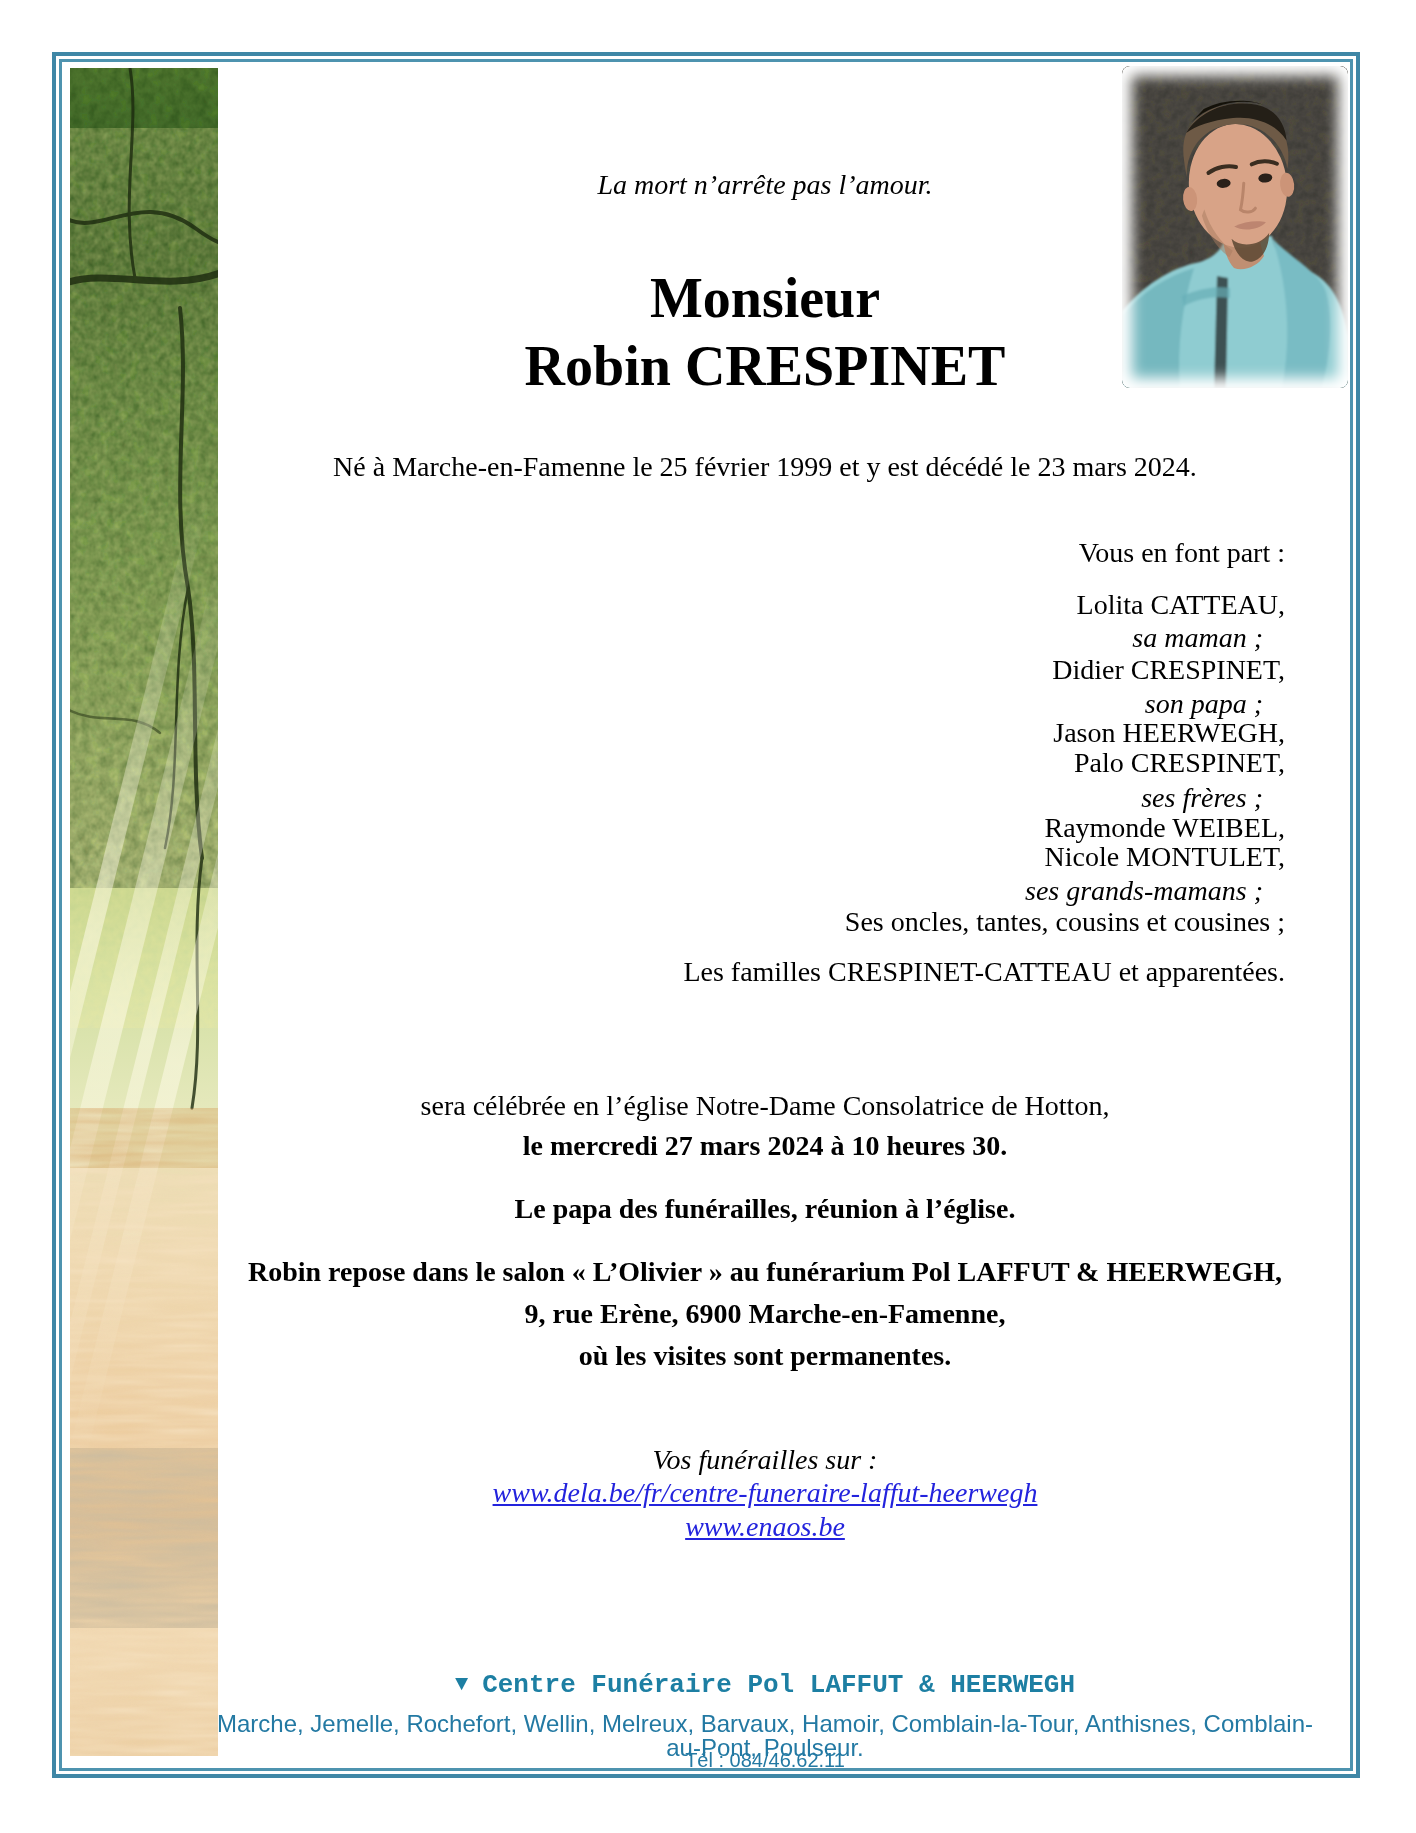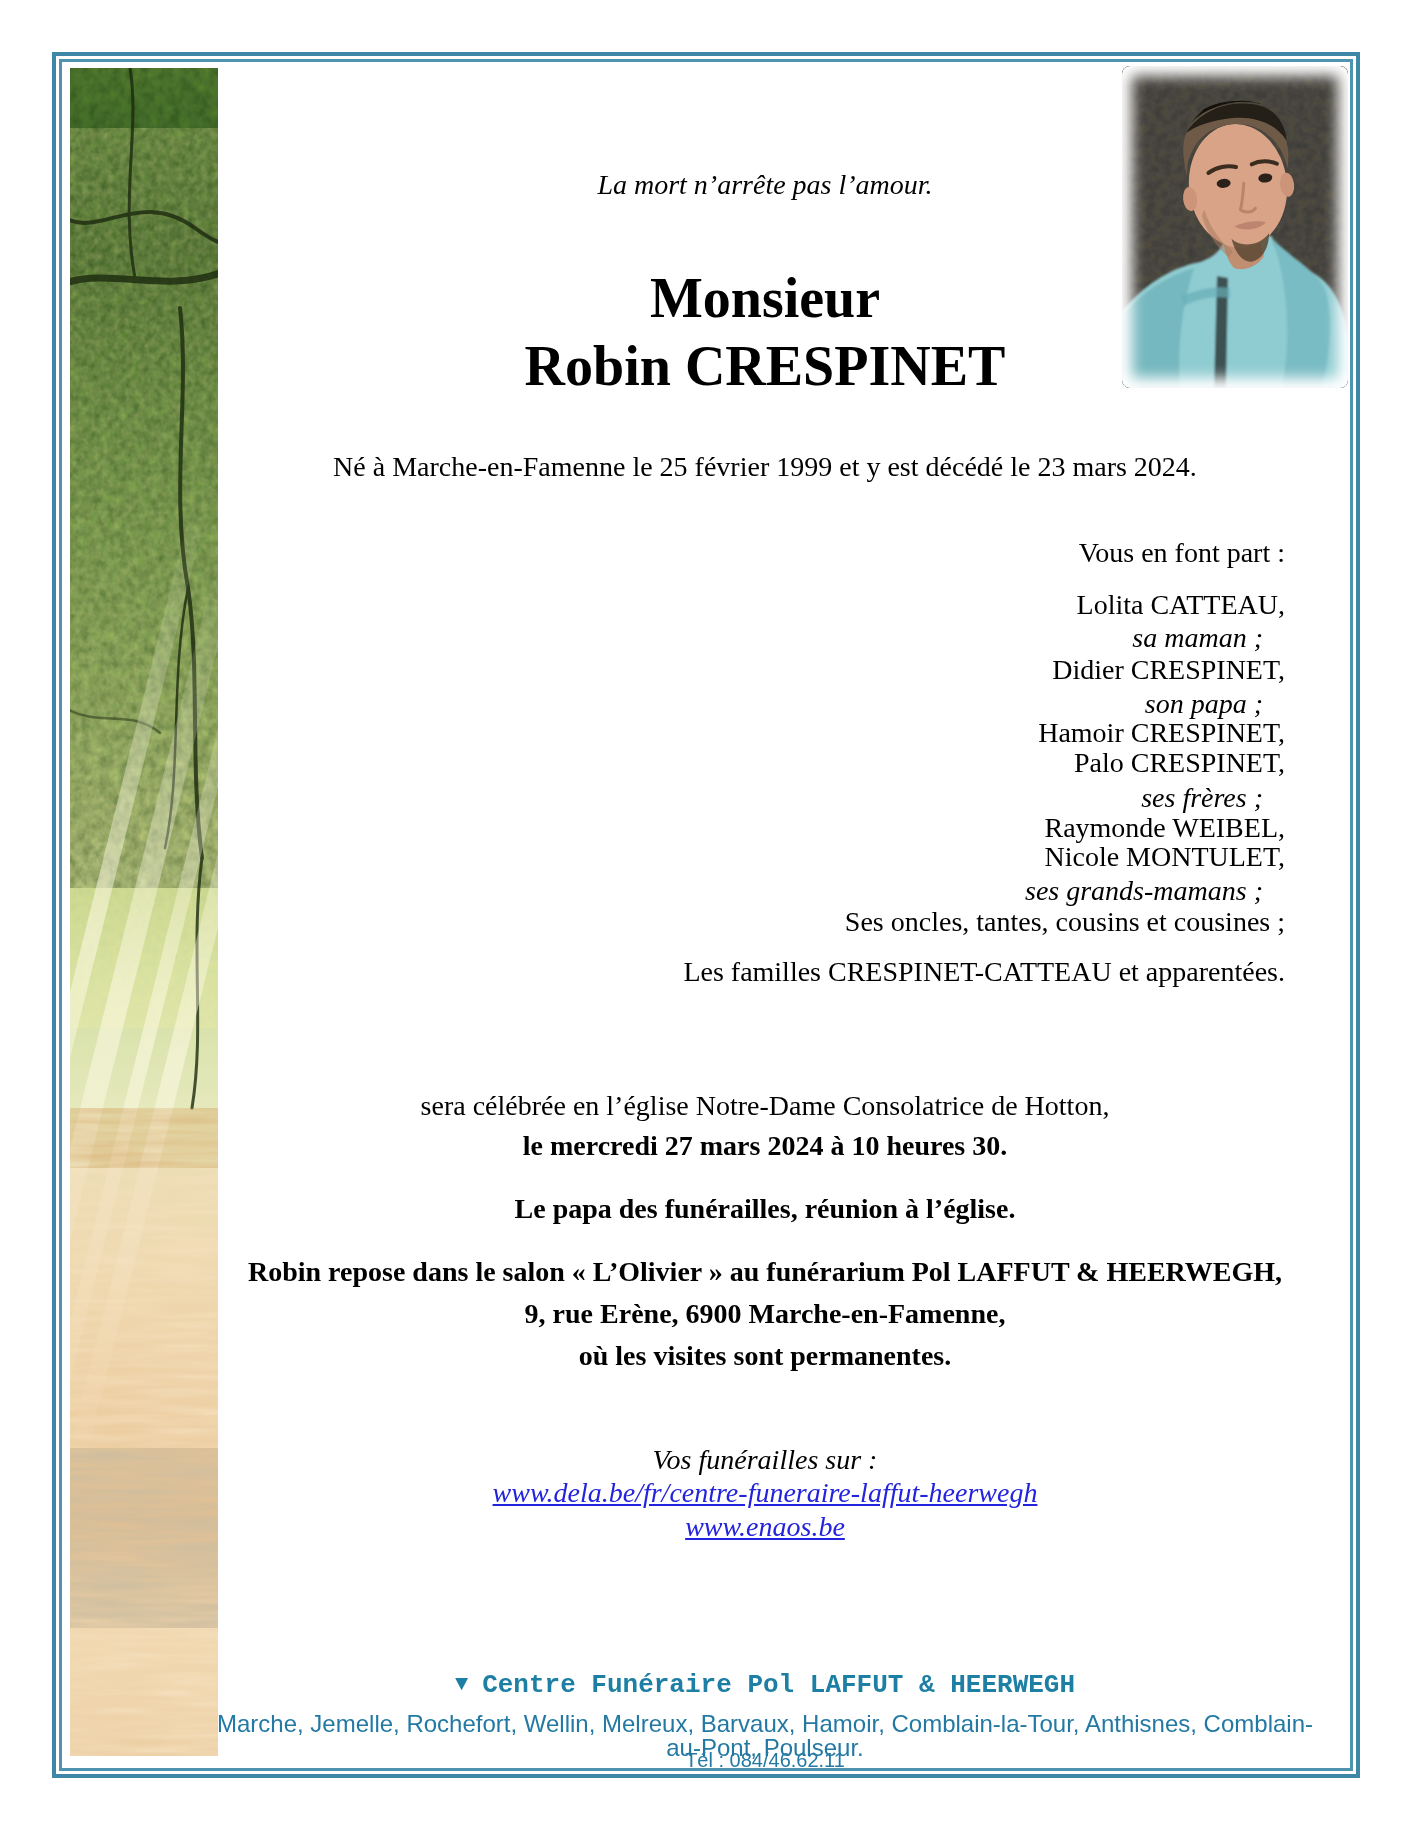--- a/index.html
+++ b/index.html
@@ -207,21 +207,21 @@
     <div class="ln c" style="top:444px">Né à Marche-en-Famenne le 25 février 1999 et y est décédé le 23 mars 2024.</div>
 
     <div class="ln l" style="top:530px">Vous en font part :</div>
 
     <div class="ln l" style="top:582px">Lolita CATTEAU,</div>
     <div class="ln r" style="top:615px">sa maman ;</div>
 
     <div class="ln l" style="top:647px">Didier CRESPINET,</div>
     <div class="ln r" style="top:681px">son papa ;</div>
 
-    <div class="ln l" style="top:710px">Hamoir CRESPINET,</div>
+    <div class="ln l" style="top:710px">Jason HEERWEGH,</div>
     <div class="ln l" style="top:740px">Palo CRESPINET,</div>
     <div class="ln r" style="top:775px">ses frères ;</div>
 
     <div class="ln l" style="top:805px">Raymonde WEIBEL,</div>
     <div class="ln l" style="top:834px">Nicole MONTULET,</div>
     <div class="ln r" style="top:868px">ses grands-mamans ;</div>
 
     <div class="ln l" style="top:899px">Ses oncles, tantes, cousins et cousines ;</div>
     <div class="ln l" style="top:949px">Les familles CRESPINET-CATTEAU et apparentées.</div>
 

